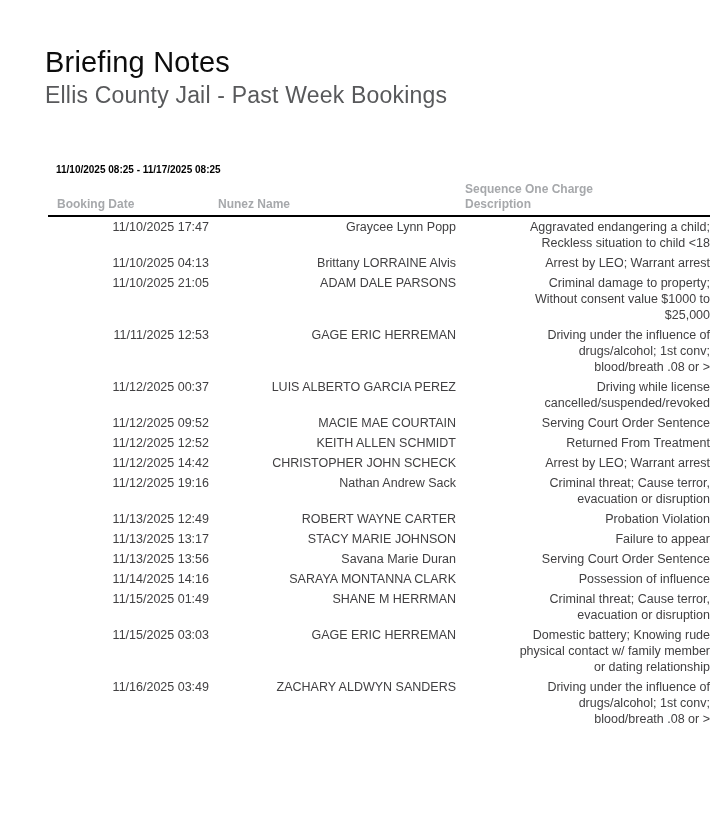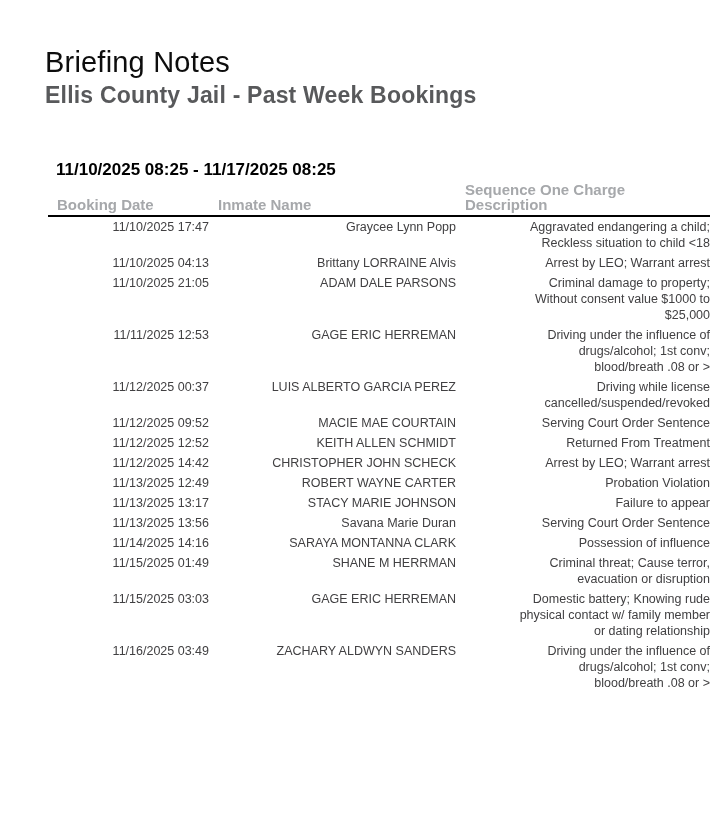--- a/index.html
+++ b/index.html
@@ -26,42 +26,42 @@
     font-size: 29px;
     line-height: 33px;
     font-weight: 400;
     color: #0d0d0d;
     letter-spacing: 0.2px;
   }
   .page-subtitle {
     margin: 3px 0 0 0;
     font-size: 23px;
     line-height: 27px;
-    font-weight: 700;
+    font-weight: 400;
     color: #58595b;
     letter-spacing: 0.2px;
   }
   .date-range {
     margin: 53px 0 0 56px;
-    font-size: 17px;
+    font-size: 10px;
     line-height: 15px;
     font-weight: 700;
     color: #000000;
   }
   table.bookings {
     margin: 5px 0 0 48px;
     width: 662px;
     border-collapse: collapse;
     table-layout: fixed;
   }
   col.c-date   { width: 161px; }
   col.c-name   { width: 247px; }
   col.c-charge { width: 254px; }
   table.bookings th {
-    font-size: 15px;
+    font-size: 12px;
     line-height: 15px;
     font-weight: 700;
     color: #a6a8ab;
     text-align: left;
     vertical-align: bottom;
     padding: 0 0 3px 9px;
     border-bottom: 2.5px solid #000000;
     white-space: pre-line;
   }
   table.bookings td {
@@ -89,21 +89,21 @@
 
   <table class="bookings">
     <colgroup>
       <col class="c-date">
       <col class="c-name">
       <col class="c-charge">
     </colgroup>
     <thead>
       <tr>
         <th>Booking Date</th>
-        <th>Inmate Name</th>
+        <th>Nunez Name</th>
         <th>Sequence One Charge
 Description</th>
       </tr>
     </thead>
     <tbody>
     <tr>
       <td>11/10/2025 17:47</td>
       <td>Graycee Lynn Popp</td>
       <td>Aggravated endangering a child;
 Reckless situation to child &lt;18</td>
@@ -149,20 +149,26 @@
       <td>KEITH ALLEN SCHMIDT</td>
       <td>Returned From Treatment</td>
     </tr>
 
     <tr>
       <td>11/12/2025 14:42</td>
       <td>CHRISTOPHER JOHN SCHECK</td>
       <td>Arrest by LEO; Warrant arrest</td>
     </tr>
 
+    <tr>
+      <td>11/12/2025 19:16</td>
+      <td>Nathan Andrew Sack</td>
+      <td>Criminal threat; Cause terror,
+evacuation or disruption</td>
+    </tr>
 
 
     <tr>
       <td>11/13/2025 12:49</td>
       <td>ROBERT WAYNE CARTER</td>
       <td>Probation Violation</td>
     </tr>
 
     <tr>
       <td>11/13/2025 13:17</td>

